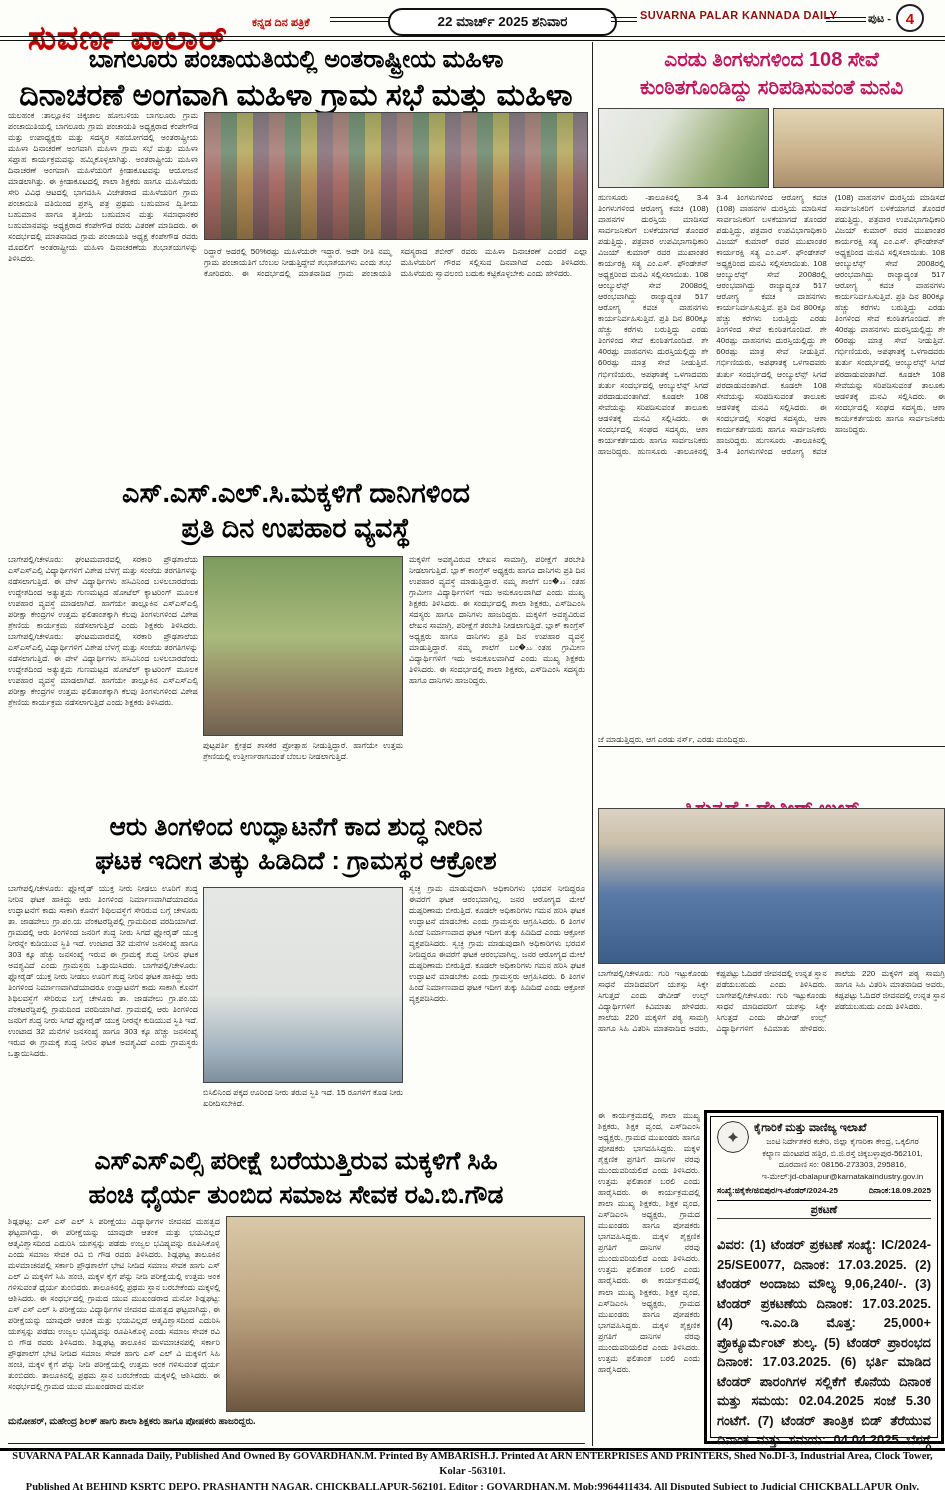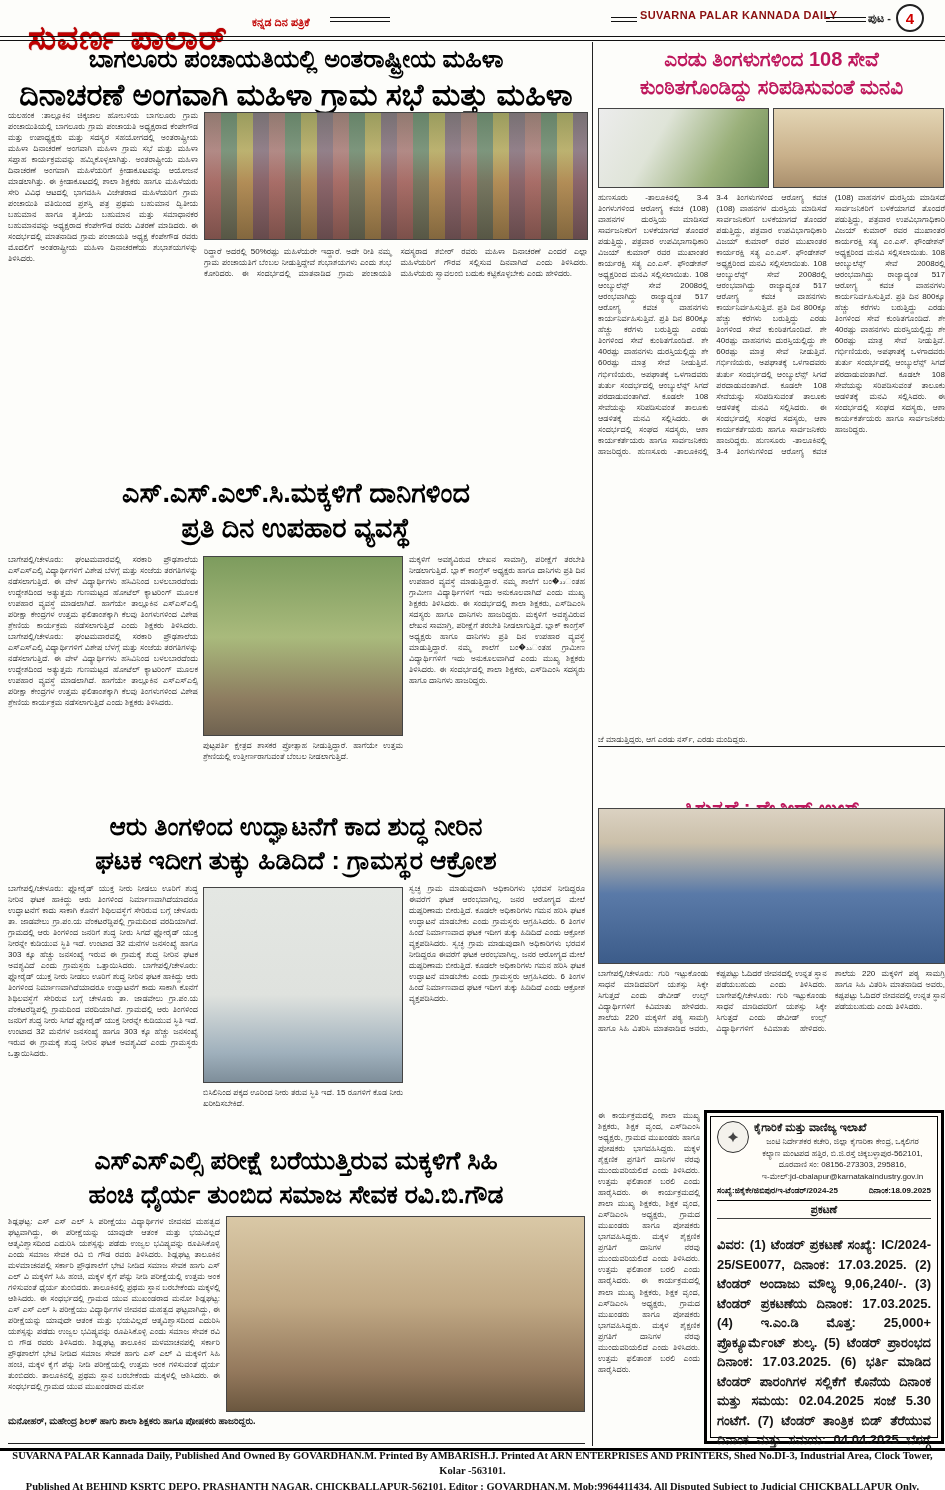--- a/index.html
+++ b/index.html
@@ -57,20 +57,21 @@
   .footer div{font-family:"Liberation Serif",serif;font-size:10.5px;font-weight:700;color:#111;line-height:1.45;text-align:center;width:930px;}
 </style>
 </head>
 <body>
 
 <div class="page">
 
   <div class="abs brand-kn">ಸುವರ್ಣ ಪಾಲಾರ್</div>
   <div class="abs tagline">ಕನ್ನಡ ದಿನ ಪತ್ರಿಕೆ</div>
   <div class="abs rule-seg" style="left:330px;top:17px;width:60px;"></div>
+  <div class="abs datepill">22 ಮಾರ್ಚ್ 2025 ಶನಿವಾರ</div>
   <div class="abs rule-seg" style="left:611px;top:17px;width:26px;"></div>
   <div class="abs brand-en">SUVARNA PALAR KANNADA DAILY</div>
   <div class="abs rule-seg" style="left:826px;top:17px;width:40px;"></div>
   <div class="abs pagelabel">ಪುಟ -</div>
   <div class="abs pagenum">4</div>
   <div class="abs rule-seg mast-bottom"></div>
 
   <div class="abs vrule" style="left:592px;top:42px;height:1404px;"></div>
 
   <div class="abs hl" style="top:44px;font-size:24px;">ಬಾಗಲೂರು ಪಂಚಾಯತಿಯಲ್ಲಿ ಅಂತರಾಷ್ಟ್ರೀಯ ಮಹಿಳಾ</div>

